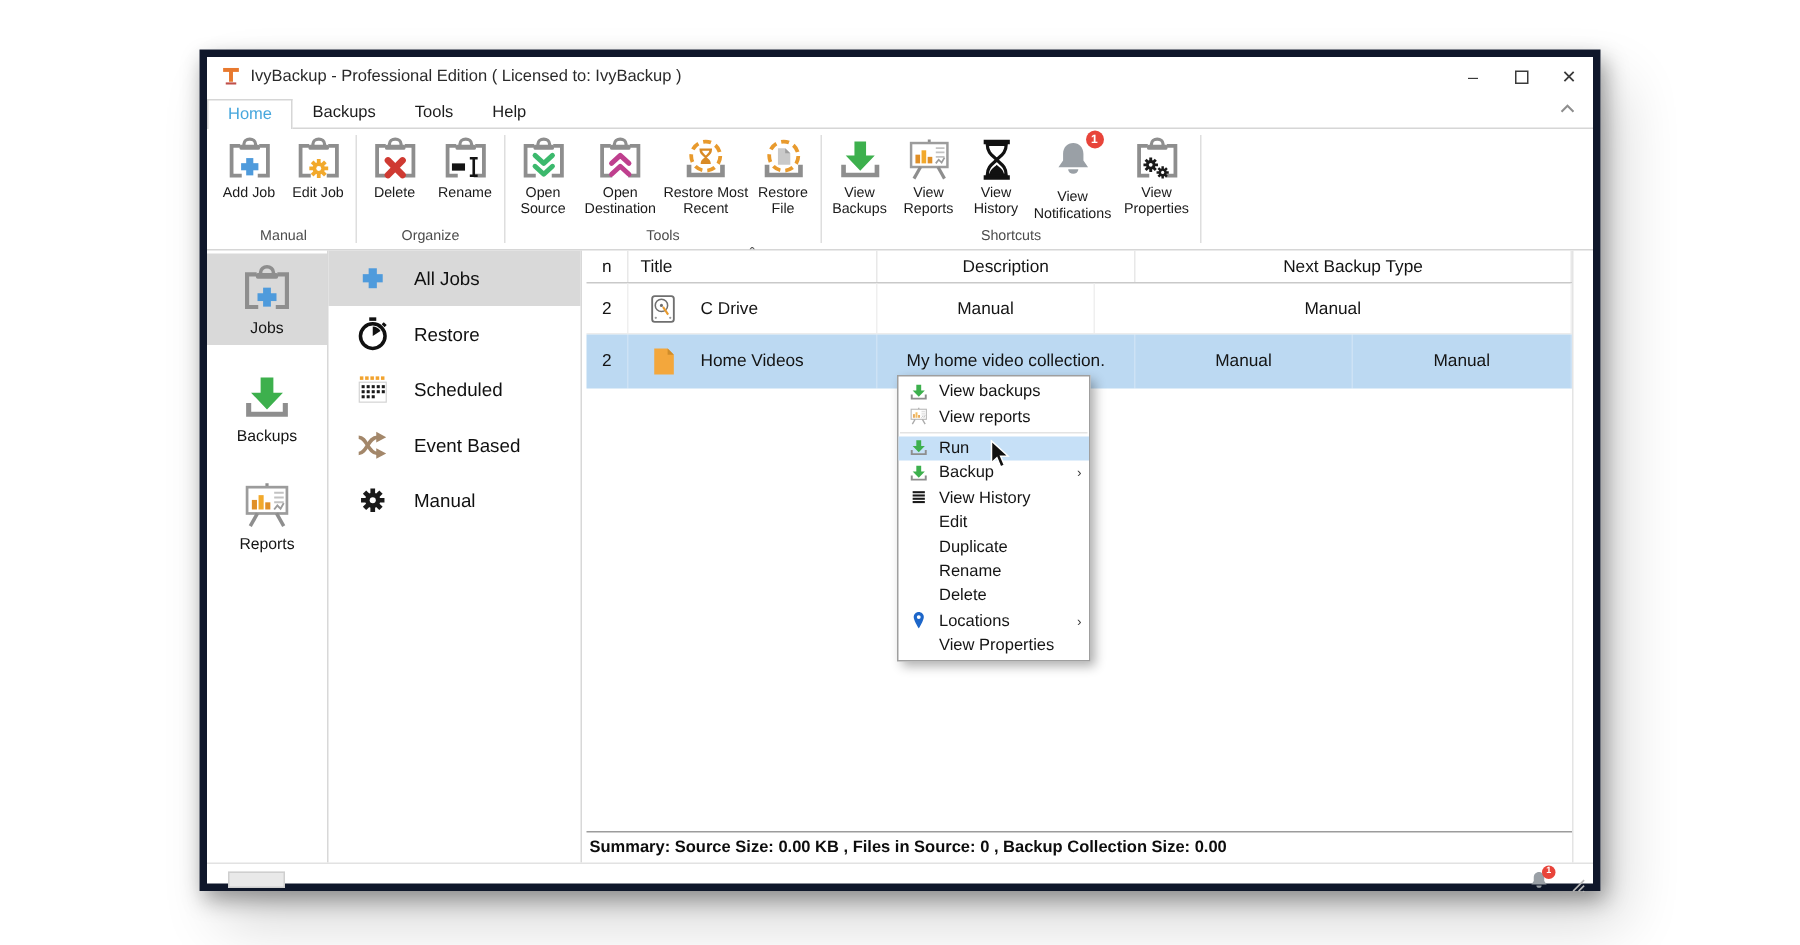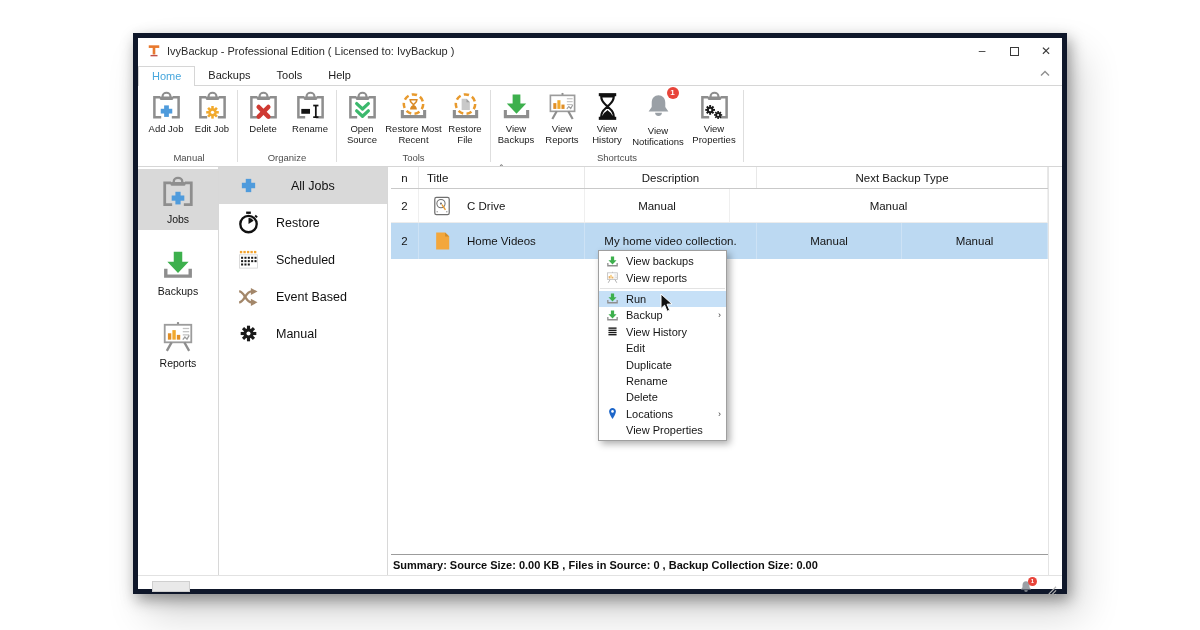--- a/index.html
+++ b/index.html
@@ -54,21 +54,21 @@
   .nav { width:81px; border-right:1px solid #d8d8d8; padding-top:2px; }
   .nav-item { display:flex; flex-direction:column; align-items:center;
               padding:7px 0 5px; font-size:10.5px; color:#141414; margin-bottom:11px; }
   .nav-item .ic { width:34px; height:34px; margin-bottom:3px; }
   .nav-item.selected { background:#d9d9d9; }
 
   .filters { width:169px; border-right:1px solid #d8d8d8; }
   .f-item { display:flex; align-items:center; height:37px; padding-left:17px;
             font-size:12.5px; color:#101010; }
   .f-item .ic { width:25px; height:25px; margin-right:15px; flex:0 0 auto; }
-  .f-item.selected { background:#d9d9d9;gap:15px; }
+  .f-item.selected { background:#d9d9d9; }
 
   .main { flex:1; margin:0 13px 0 3px; display:flex; flex-direction:column;
           border-right:1px solid #e4e4e4; position:relative; }
   .thead { display:flex; height:22px; border-bottom:1px solid #c9c9c9; align-items:center;
            font-size:11.5px; color:#141414; }
   .thead .cell { border-right:1px solid #e8e8e8; height:100%; display:flex;
                  align-items:center; justify-content:center; position:relative; }
   .trow { display:flex; align-items:center; font-size:11.5px; color:#141414; }
   .trow .cell { display:flex; align-items:center; justify-content:center; height:100%;
                 border-right:1px solid #efefef; }
@@ -359,20 +359,27 @@
         <div class="rbuttons">
           <div class="rbtn">
             <svg class="ic" viewBox="0 0 32 32">
               <use href="#sym-clip"></use>
                 <use href="#sym-chevdown2" class="c-green"></use>
             </svg>
             <span class="rlbl">Open Source</span>
           </div>
           <div class="rbtn" style="width:57px">
             <svg class="ic" viewBox="0 0 32 32">
+              <use href="#sym-clip"></use>
+                <use href="#sym-chevup2" class="c-magenta"></use>
+            </svg>
+            <span class="rlbl">Open Destination</span>
+          </div>
+          <div class="rbtn" style="width:57px">
+            <svg class="ic" viewBox="0 0 32 32">
               <use href="#sym-restore-ring"></use>
               <path d="M12.5 9 h7 c0 3.2 -2.5 4 -3.5 5 c-1 -1 -3.5 -1.8 -3.5 -5 z" fill="none" stroke="#d98a25" stroke-width="1.6"></path>
               <path d="M16 14 c1 1 3.5 1.8 3.5 5 h-7 c0 -3.2 2.5 -4 3.5 -5 z" fill="#d98a25"></path>
               <use href="#sym-tray"></use>
             </svg>
             <span class="rlbl">Restore Most Recent</span>
           </div>
           <div class="rbtn">
             <svg class="ic" viewBox="0 0 32 32">
               <use href="#sym-restore-ring"></use>

